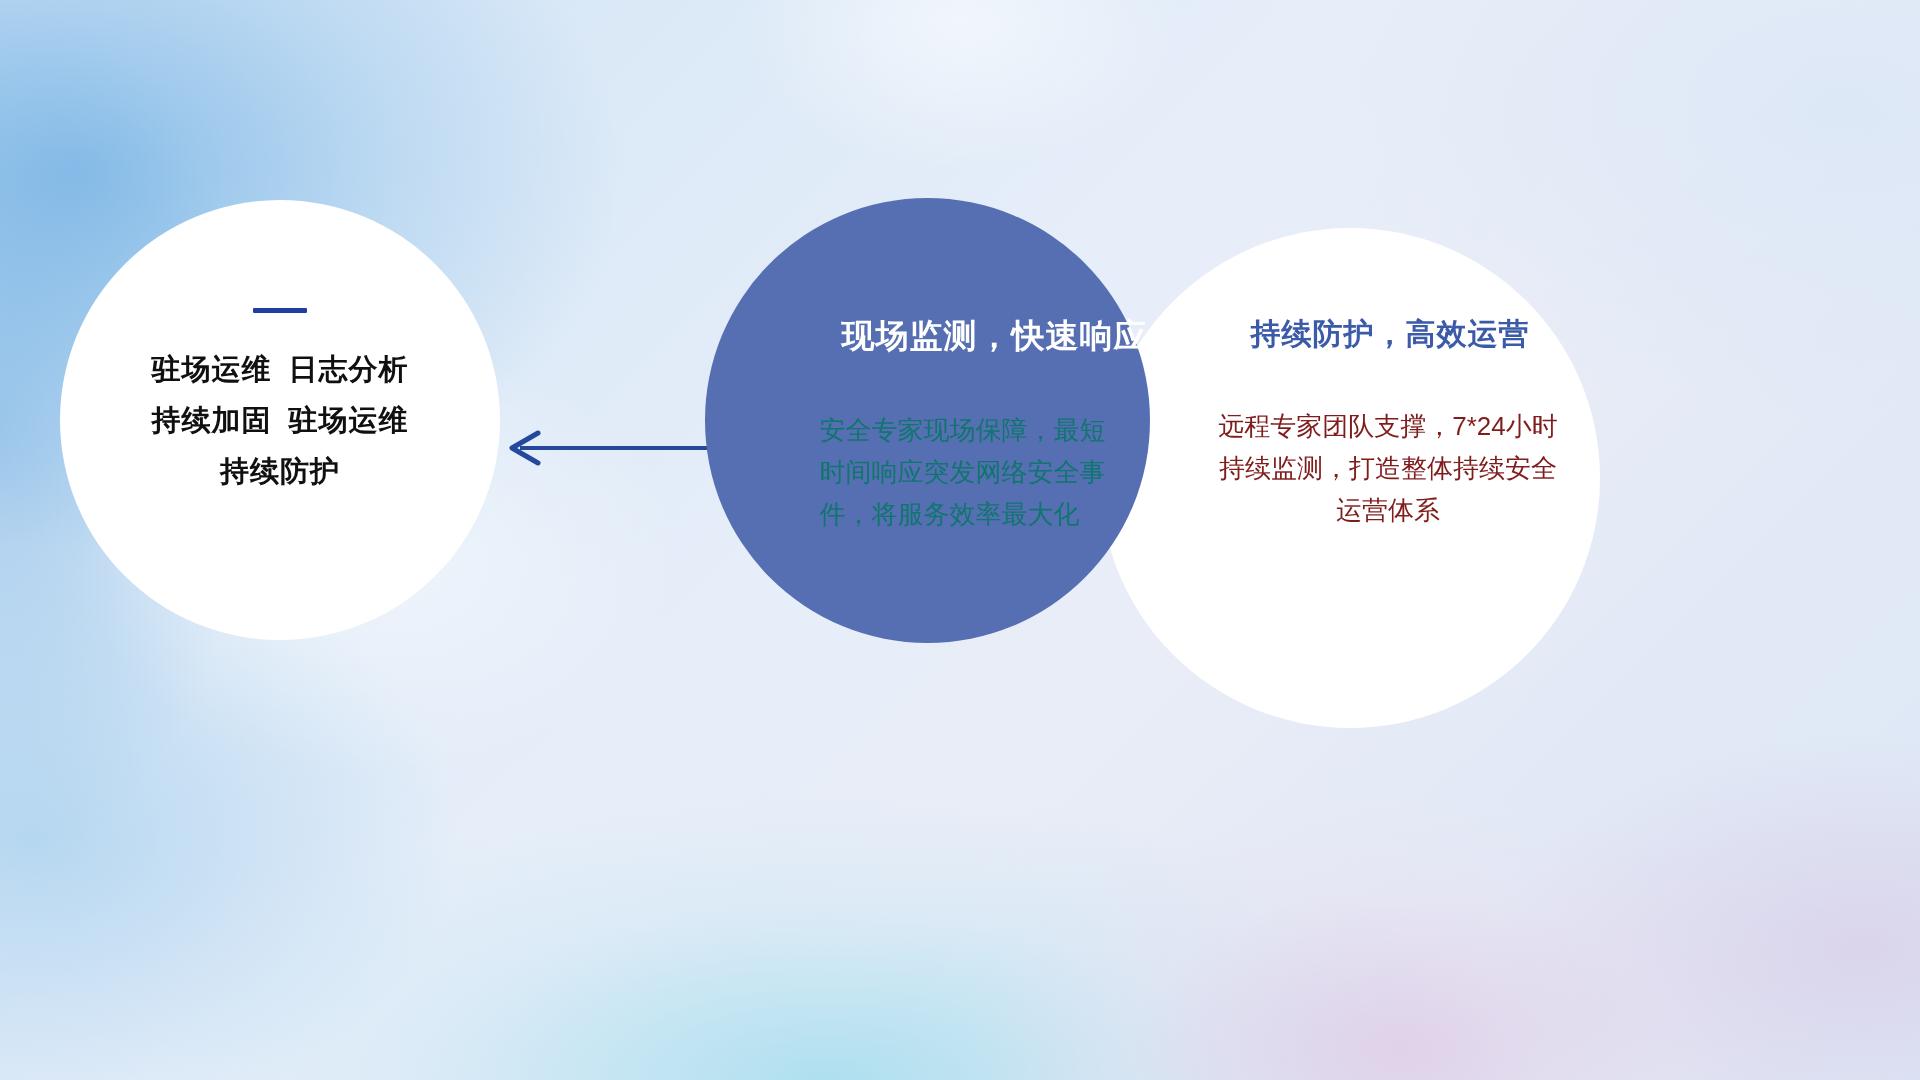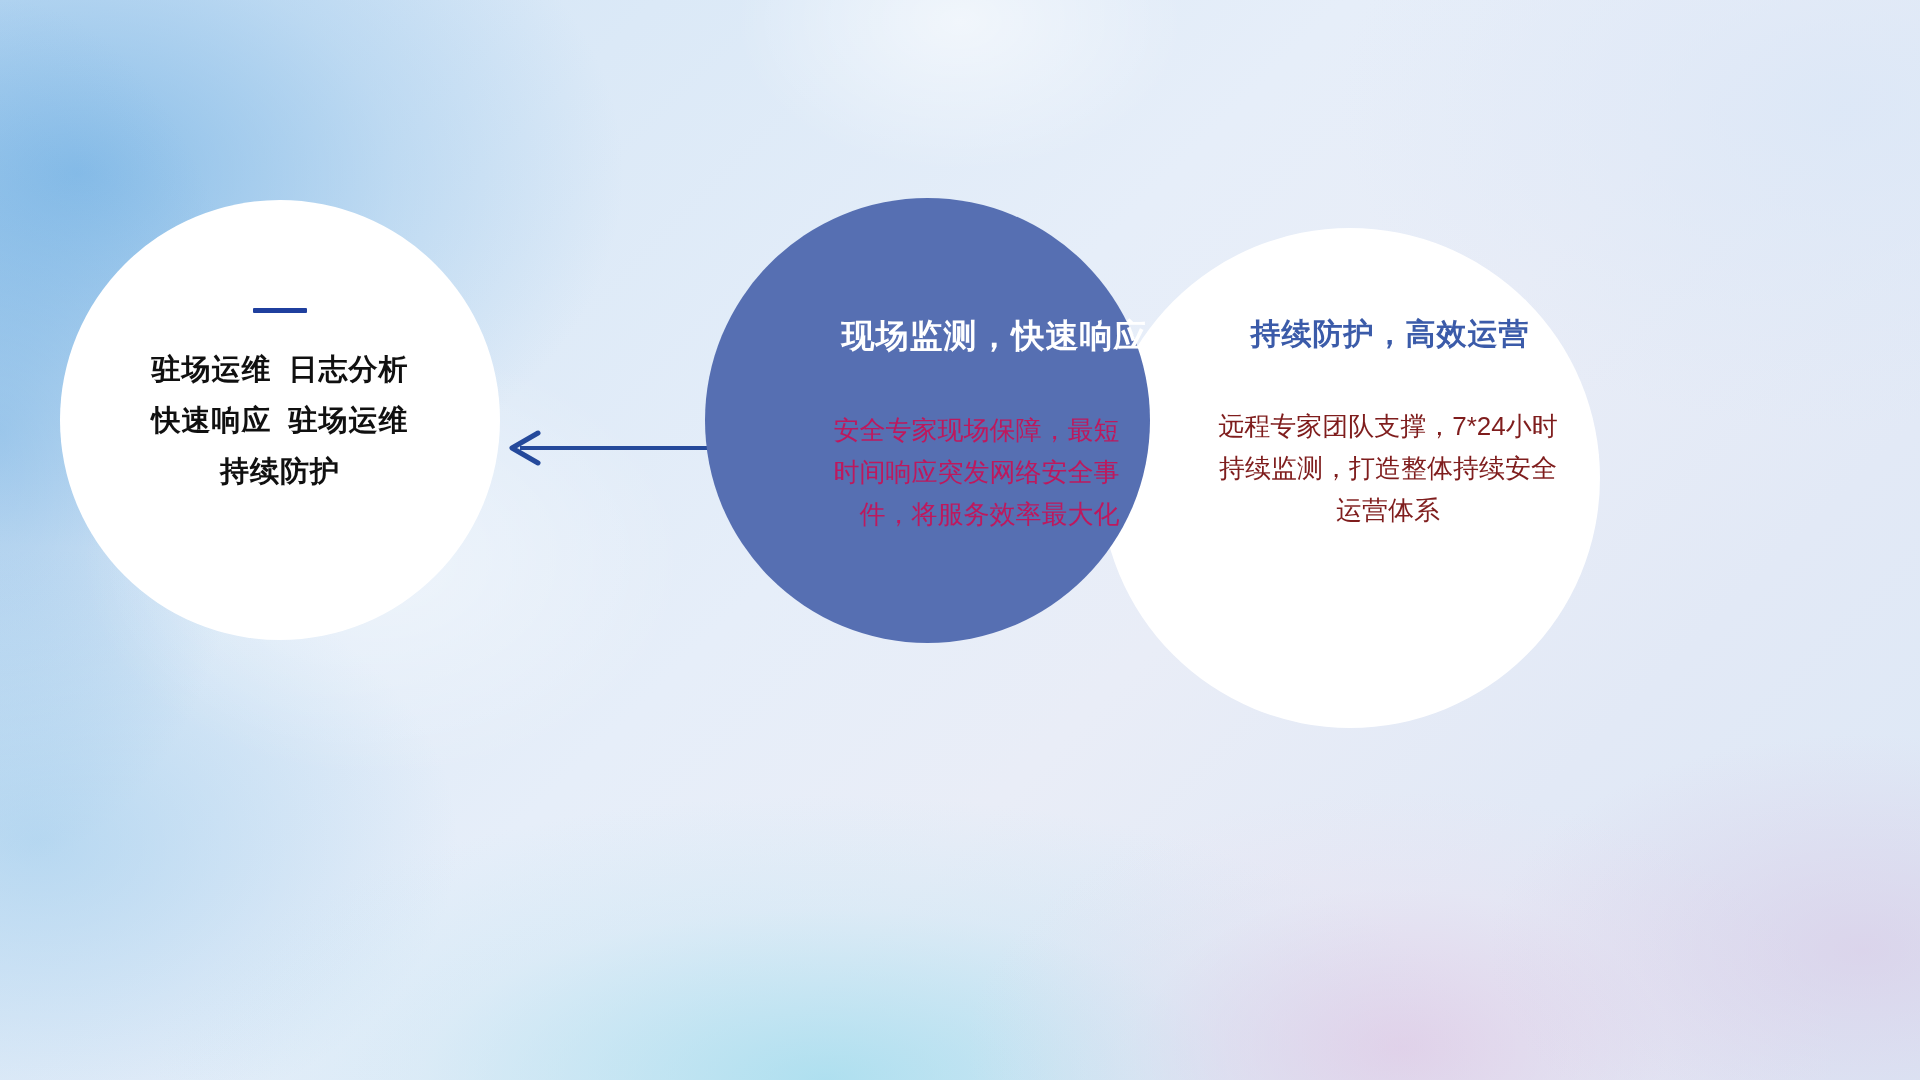--- a/index.html
+++ b/index.html
@@ -174,24 +174,24 @@
     color: #ffffff;
     letter-spacing: 1px;
     white-space: nowrap;
     line-height: 1.2;
     transform: translateX(45px);
     margin-left: 44px;
   }
   .mid-body {
     margin-top: 53px;
     font-size: 26px;
-    color: #be185d;
+    color: #0f766e;
     line-height: 1.62;
     width: 300px;
-    text-align: right;
+    text-align: left;
     transform: translateX(42px);
     font-weight: 400;
   }
 
   
   .right-inner {
     position: absolute;
     left: 1100px;
     top: 228px;
     width: 500px;
@@ -251,21 +251,21 @@
   <div class="circle circle-mid"></div>
 
   <div class="left-inner">
     <div class="accent-bar"></div>
     <div class="left-rows">
       <div class="left-row">
         <span class="kw">驻场运维</span>
         <span class="kw">日志分析</span>
       </div>
       <div class="left-row">
-        <span class="kw">快速响应</span>
+        <span class="kw">持续加固</span>
         <span class="kw">驻场运维</span>
       </div>
       <div class="left-row">
         <span class="kw">持续防护</span>
       </div>
     </div>
   </div>
 
   <div class="mid-inner">
     <div class="mid-title">现场监测，快速响应</div>

